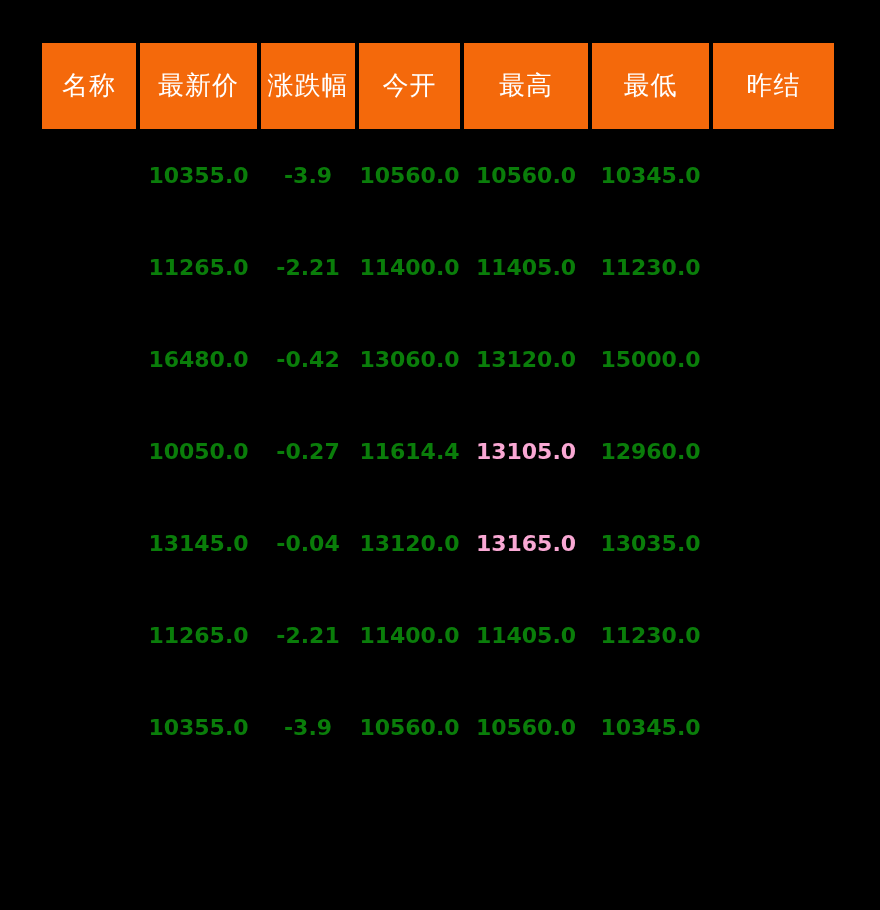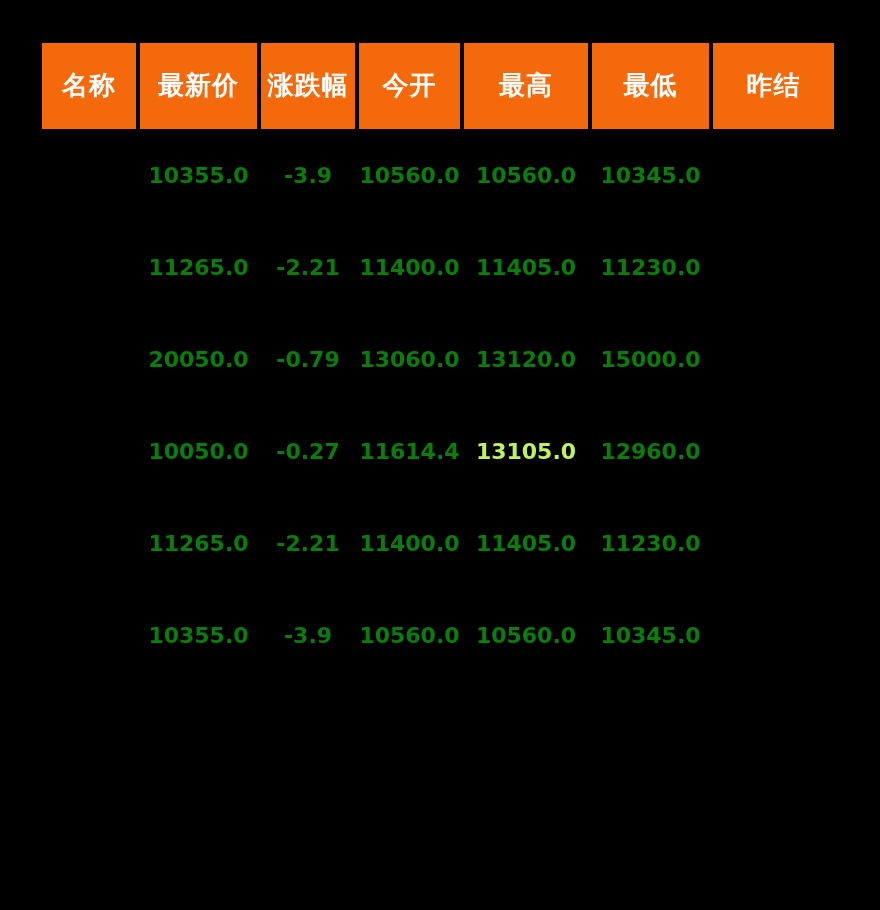--- a/index.html
+++ b/index.html
@@ -28,21 +28,21 @@
   .quote-table col.c-chg    { width: 94px; }
   .quote-table col.c-open   { width: 101px; }
   .quote-table col.c-high   { width: 124px; }
   .quote-table col.c-low    { width: 117px; }
   .quote-table col.c-prev   { width: 121px; }
 
   thead th {
     background: #F4690B;
     color: #FFFFFF;
     font-family: "Liberation Serif", "DejaVu Serif", serif;
-    font-weight: bold;
+    font-weight: normal;
     font-size: 26px;
     height: 86px;
     line-height: 86px;
     padding: 0;
     text-align: center;
     vertical-align: middle;
     letter-spacing: 1px;
     white-space: nowrap;
   }
 
@@ -53,21 +53,21 @@
     vertical-align: middle;
     font-family: "DejaVu Sans", sans-serif;
     font-weight: bold;
     font-size: 22px;
     white-space: nowrap;
     background: #000000;
     margin-top: 8px;
   }
 
   td.val-down { color: #0A7D0A; }
-  td.val-up   { color: #bef264; }
+  td.val-up   { color: #f9a8d4; }
   td.val-empty { color: transparent; }
 </style>
 </head>
 <body>
 
 <table class="quote-table">
   <colgroup>
     <col class="c-name">
       <col class="c-last">
       <col class="c-chg">
@@ -101,34 +101,43 @@
         <td class="val-empty"></td>
         <td class="val-down">11265.0</td>
         <td class="val-down">-2.21</td>
         <td class="val-down">11400.0</td>
         <td class="val-down">11405.0</td>
         <td class="val-down">11230.0</td>
         <td class="val-empty"></td>
       </tr>
       <tr>
         <td class="val-empty"></td>
-        <td class="val-down">20050.0</td>
-        <td class="val-down">-0.79</td>
+        <td class="val-down">16480.0</td>
+        <td class="val-down">-0.42</td>
         <td class="val-down">13060.0</td>
         <td class="val-down">13120.0</td>
         <td class="val-down">15000.0</td>
         <td class="val-empty"></td>
       </tr>
       <tr>
         <td class="val-empty"></td>
         <td class="val-down">10050.0</td>
         <td class="val-down">-0.27</td>
         <td class="val-down">11614.4</td>
         <td class="val-up">13105.0</td>
         <td class="val-down">12960.0</td>
+        <td class="val-empty"></td>
+      </tr>
+      <tr>
+        <td class="val-empty"></td>
+        <td class="val-down">13145.0</td>
+        <td class="val-down">-0.04</td>
+        <td class="val-down">13120.0</td>
+        <td class="val-up">13165.0</td>
+        <td class="val-down">13035.0</td>
         <td class="val-empty"></td>
       </tr>
       <tr>
         <td class="val-empty"></td>
         <td class="val-down">11265.0</td>
         <td class="val-down">-2.21</td>
         <td class="val-down">11400.0</td>
         <td class="val-down">11405.0</td>
         <td class="val-down">11230.0</td>
         <td class="val-empty"></td>

